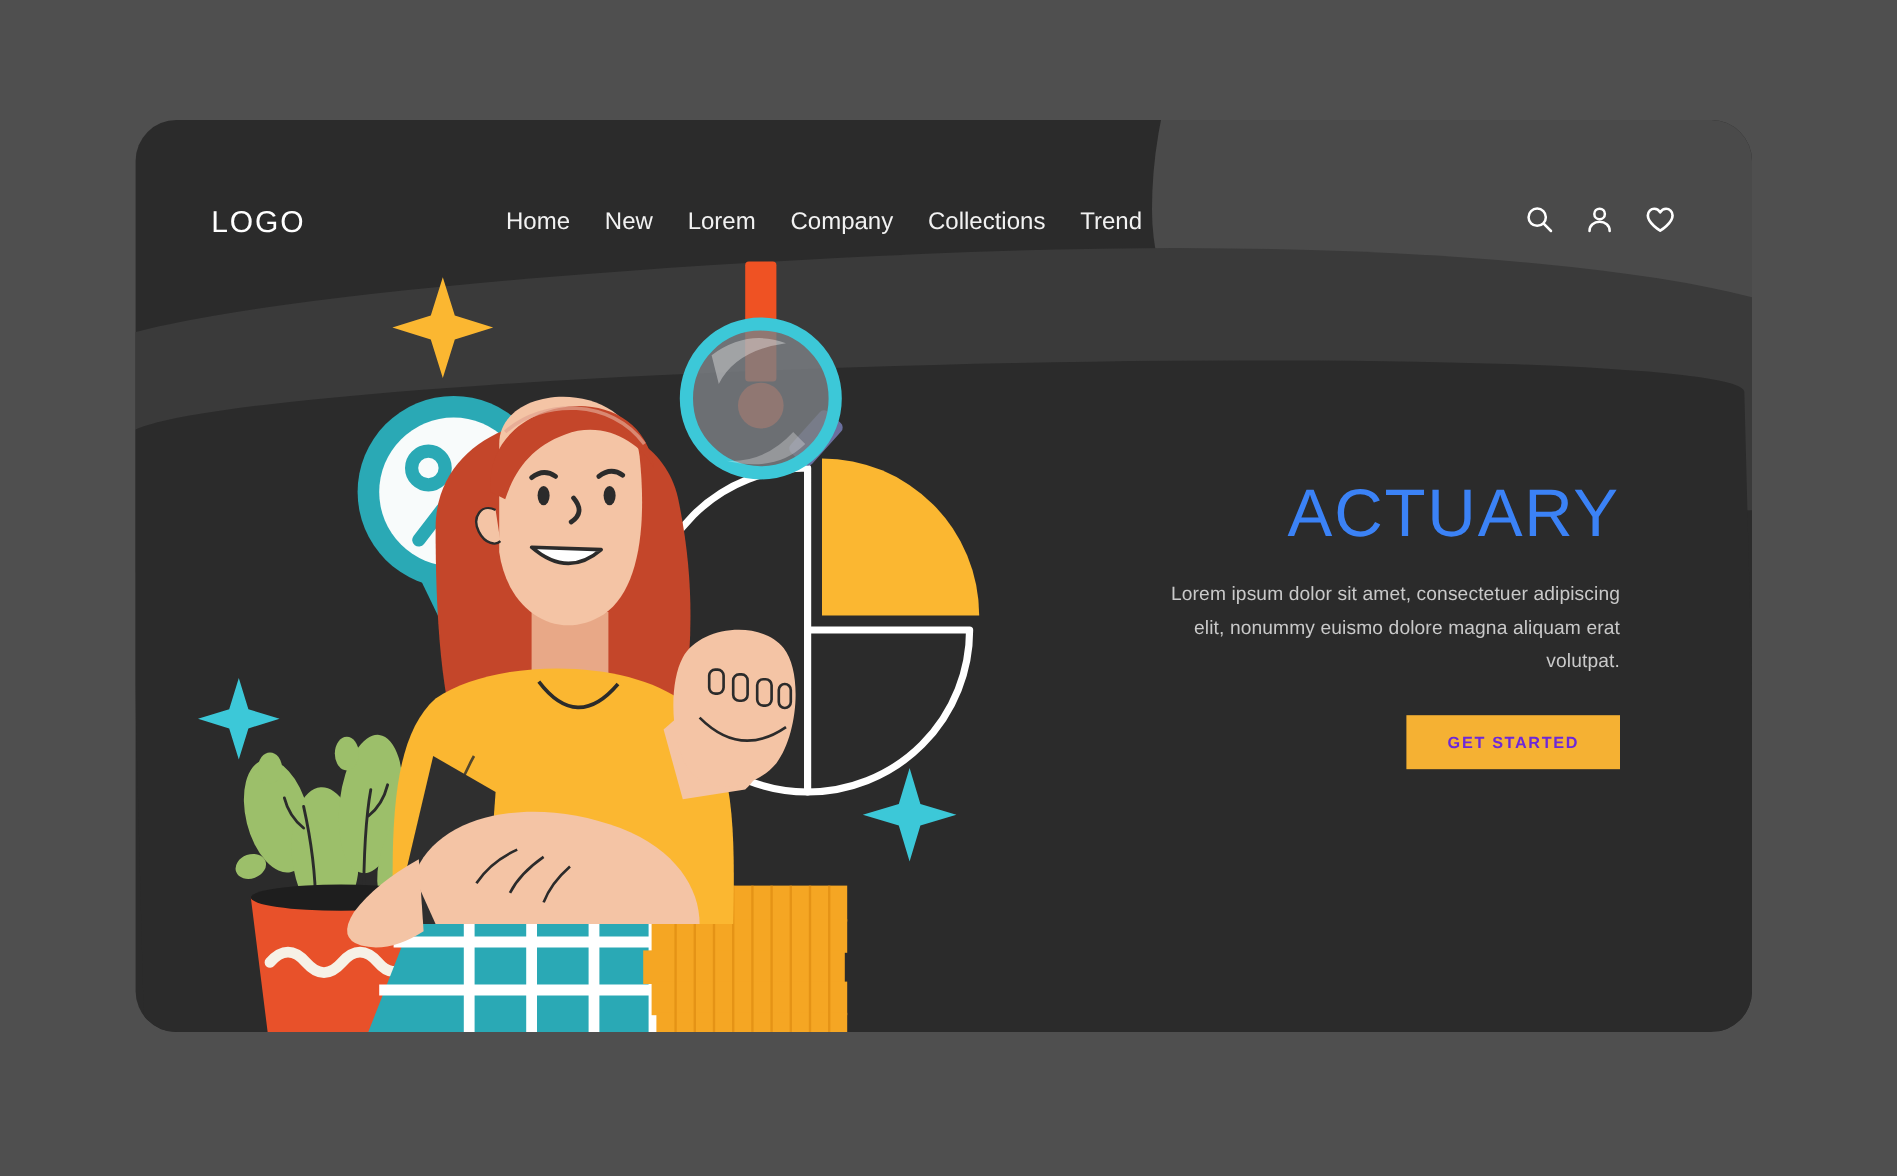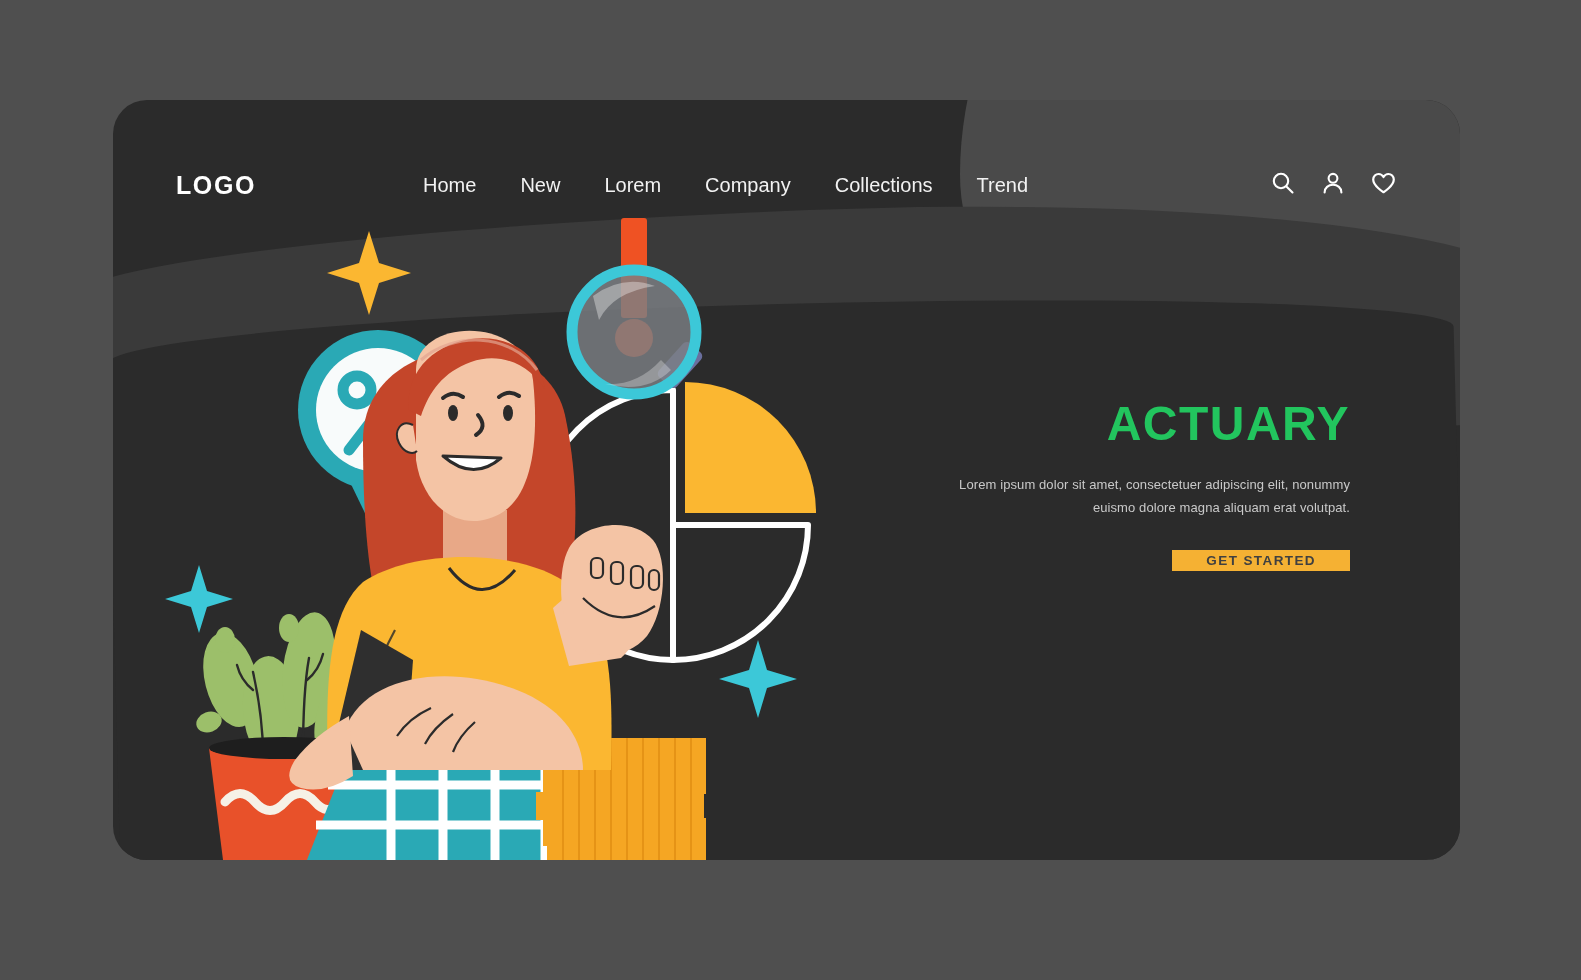--- a/index.html
+++ b/index.html
@@ -78,26 +78,26 @@
     width: 1347px;
     height: 170px;
     display: flex;
     align-items: center;
     padding: 0 63px 0 63px;
     z-index: 40;
   }
   .logo {
     color: #ffffff;
     font-size: 25px;
-    font-weight: bold;
+    font-weight: normal;
     letter-spacing: 1.6px;
   }
   .nav-links {
     display: flex;
-    gap: 44px;
+    gap: 29px;
     margin-left: 167px;
     align-items: center;
   }
   .nav-link {
     color: #f2f2f2;
     font-size: 20px;
     text-decoration: none;
     white-space: nowrap;
     cursor: pointer;
   }
@@ -112,40 +112,40 @@
   
   .hero-text {
     position: absolute;
     right: 110px;
     top: 300px;
     width: 400px;
     text-align: right;
     z-index: 30;
   }
   .hero-title {
-    color: #22c55e;
-    font-size: 48px;
-    font-weight: bold;
+    color: #3b82f6;
+    font-size: 56px;
+    font-weight: normal;
     letter-spacing: 1.5px;
     line-height: 1;
     margin-bottom: 26px;
   }
   .hero-sub {
     color: #c9c9c9;
-    font-size: 13px;
+    font-size: 16px;
     line-height: 1.75;
     letter-spacing: .1px;
   }
   .cta {
     display: inline-block;
     margin-top: 30px;
     background: #f5b133;
-    color: #404040;
+    color: #6d28d9;
     border: none;
-    padding: 3px 34px;
+    padding: 15px 34px;
     font-size: 13.5px;
     font-weight: bold;
     letter-spacing: 1.4px;
     font-family: "Liberation Sans", sans-serif;
     cursor: pointer;
   }
 
   
   .illus {
     position: absolute;

